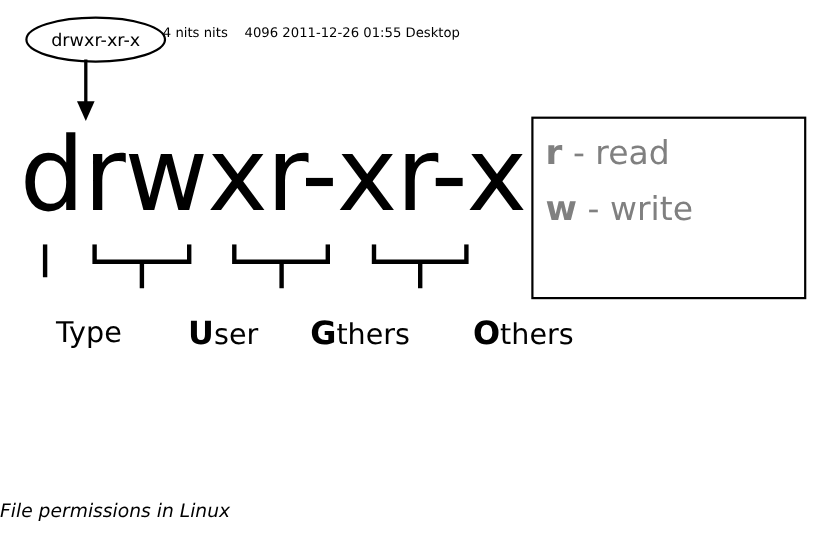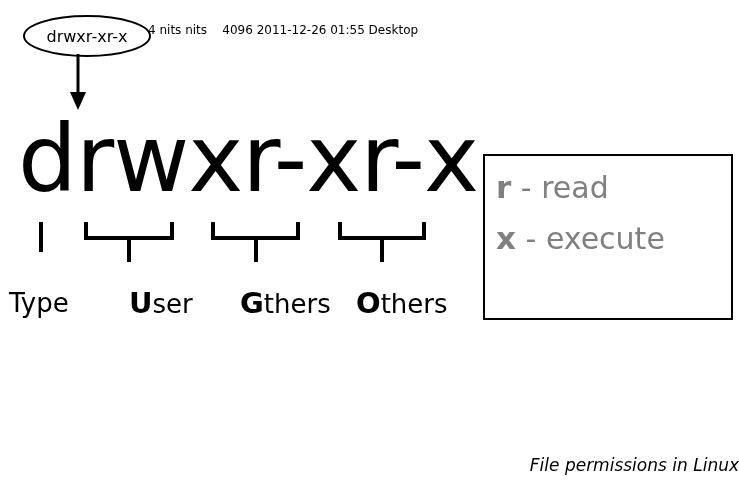--- a/index.html
+++ b/index.html
@@ -69,61 +69,61 @@
     position: absolute;
     left: 0;
     top: 222px;
   }
 
   
   .under-label {
     position: absolute;
     font-size: 26px;
     white-space: nowrap;
+    margin-left: 42px;
   }
   .under-label b {
     font-weight: bold;
     font-size: 29px;
   }
   #lbl-type { left: 9px;  top: 288px; }
   #lbl-user { left: 129px; top: 286px; }
   #lbl-group{ left: 240px; top: 286px; }
-  #lbl-others{left: 356px; top: 286px; }
+  #lbl-others{left: 388px; top: 286px; }
 
   
   #legend {
     position: absolute;
     left: 483px;
     top: 106px;
     width: 250px;
     height: 166px;
     border: 2px solid #000000;
     box-sizing: border-box;
     padding: 6px 0 0 11px;
-    margin-top: 48px;
   }
   .legend-row {
     font-size: 30px;
     line-height: 51px;
     color: #808080;
     white-space: nowrap;
   }
   .legend-row .key {
     font-weight: bold;
     color: #808080;
     font-size: 31px;
   }
 
   
   #caption {
     position: absolute;
     left: 0;
     top: 455px;
     width: 739px;
-    text-align: right;
+    text-align: left;
     font-style: italic;
     font-size: 17px;
     font-family: "DejaVu Sans", sans-serif;
   }
 </style>
 </head>
 <body>
 
 <div id="perm-ellipse-wrap">
   <svg width="130" height="44" viewBox="0 0 130 44">
@@ -158,17 +158,17 @@
 
 <div class="under-label" id="lbl-group"><b>G</b><span>thers</span></div>
 
 <div class="under-label" id="lbl-others"><b>O</b><span>thers</span></div>
 
 <div id="legend">
   <div class="legend-row">
     <span class="key">r</span><span> - read</span>
   </div>
   <div class="legend-row">
-    <span class="key">x</span><span> - execute</span>
+    <span class="key">w</span><span> - write</span>
   </div>
 </div>
 
 <div id="caption">File permissions in Linux</div>
 
 </body></html>

